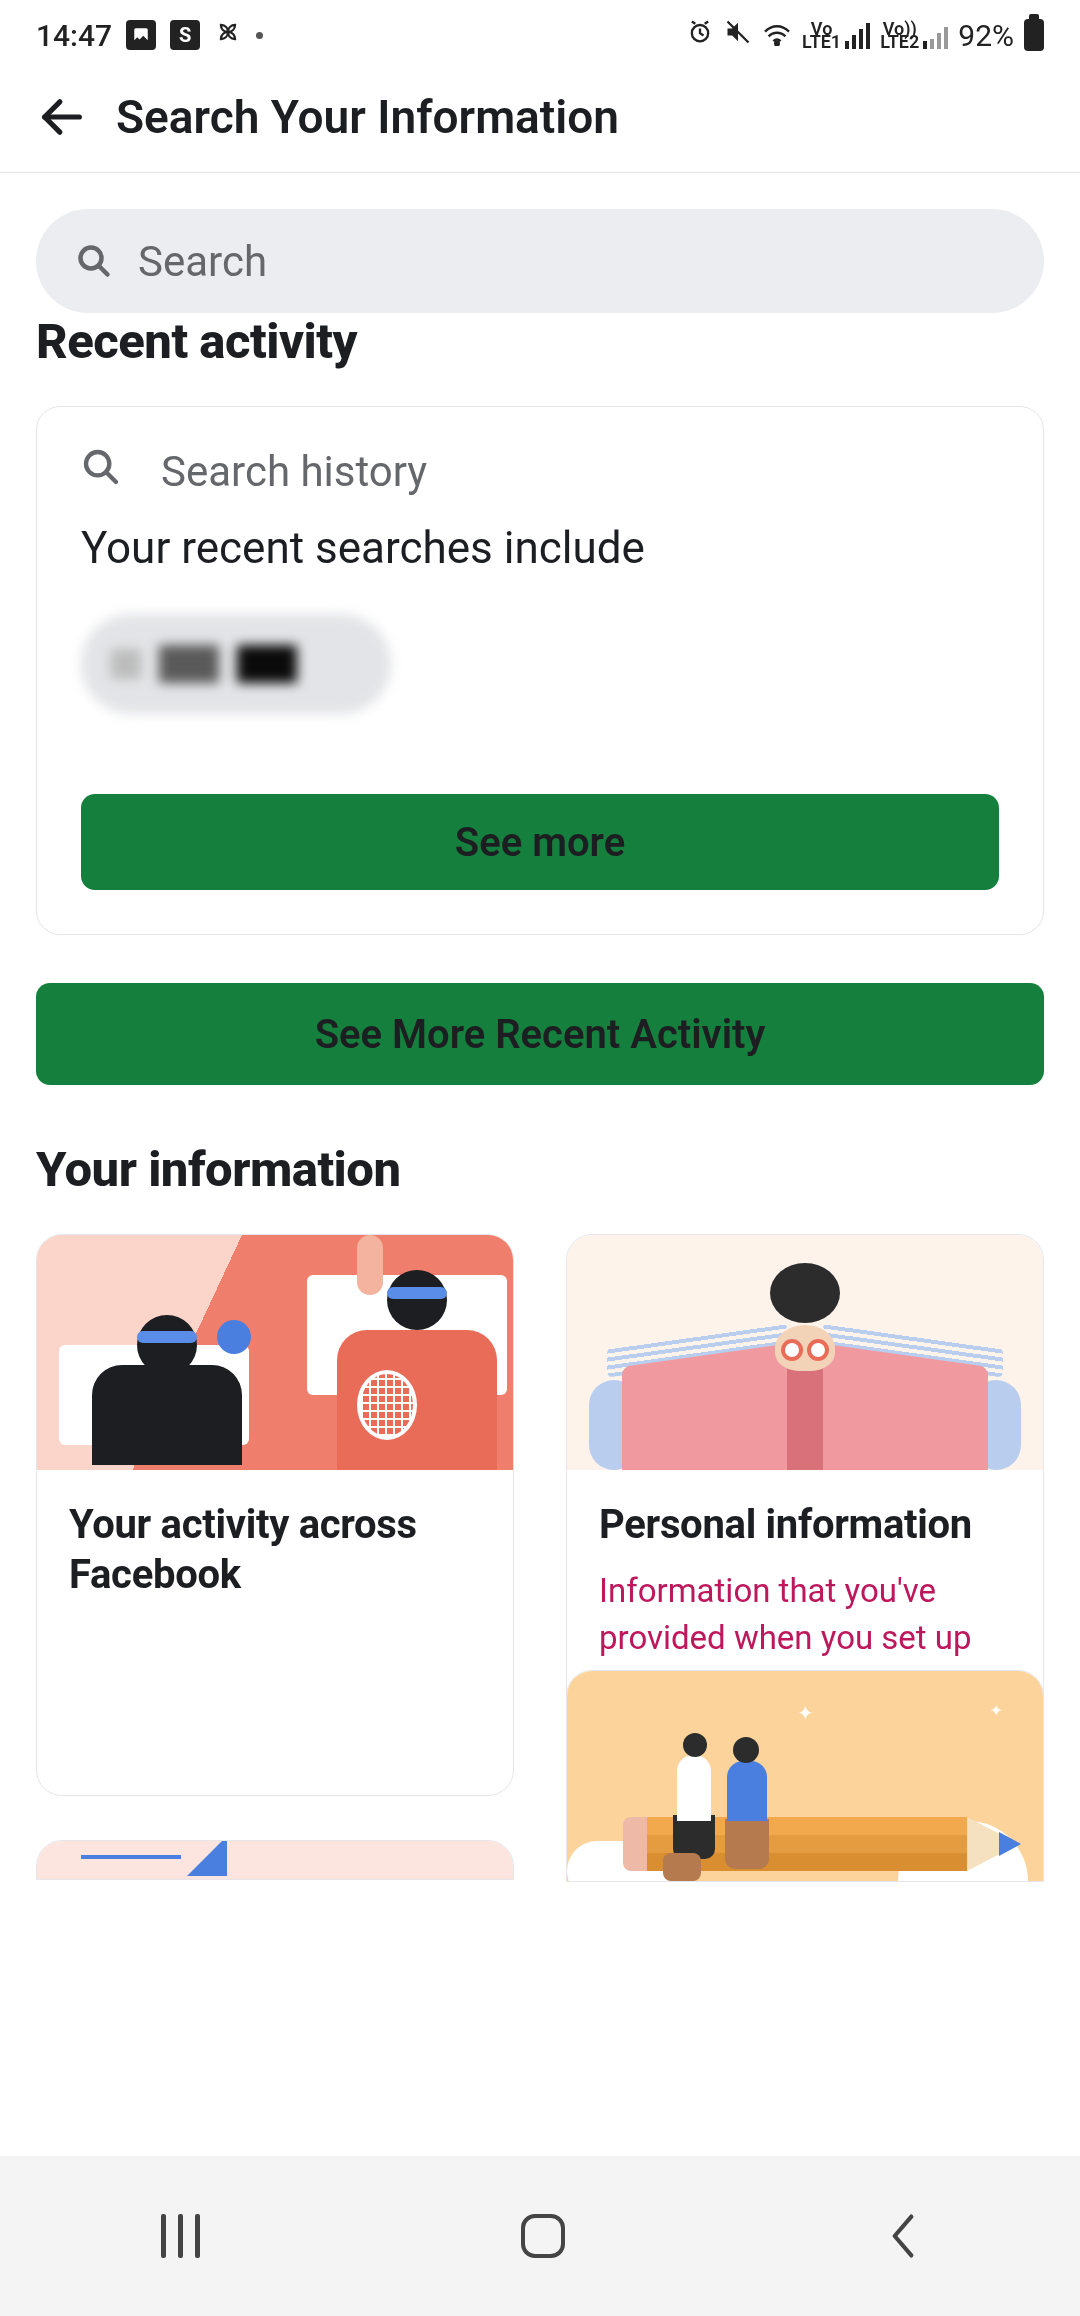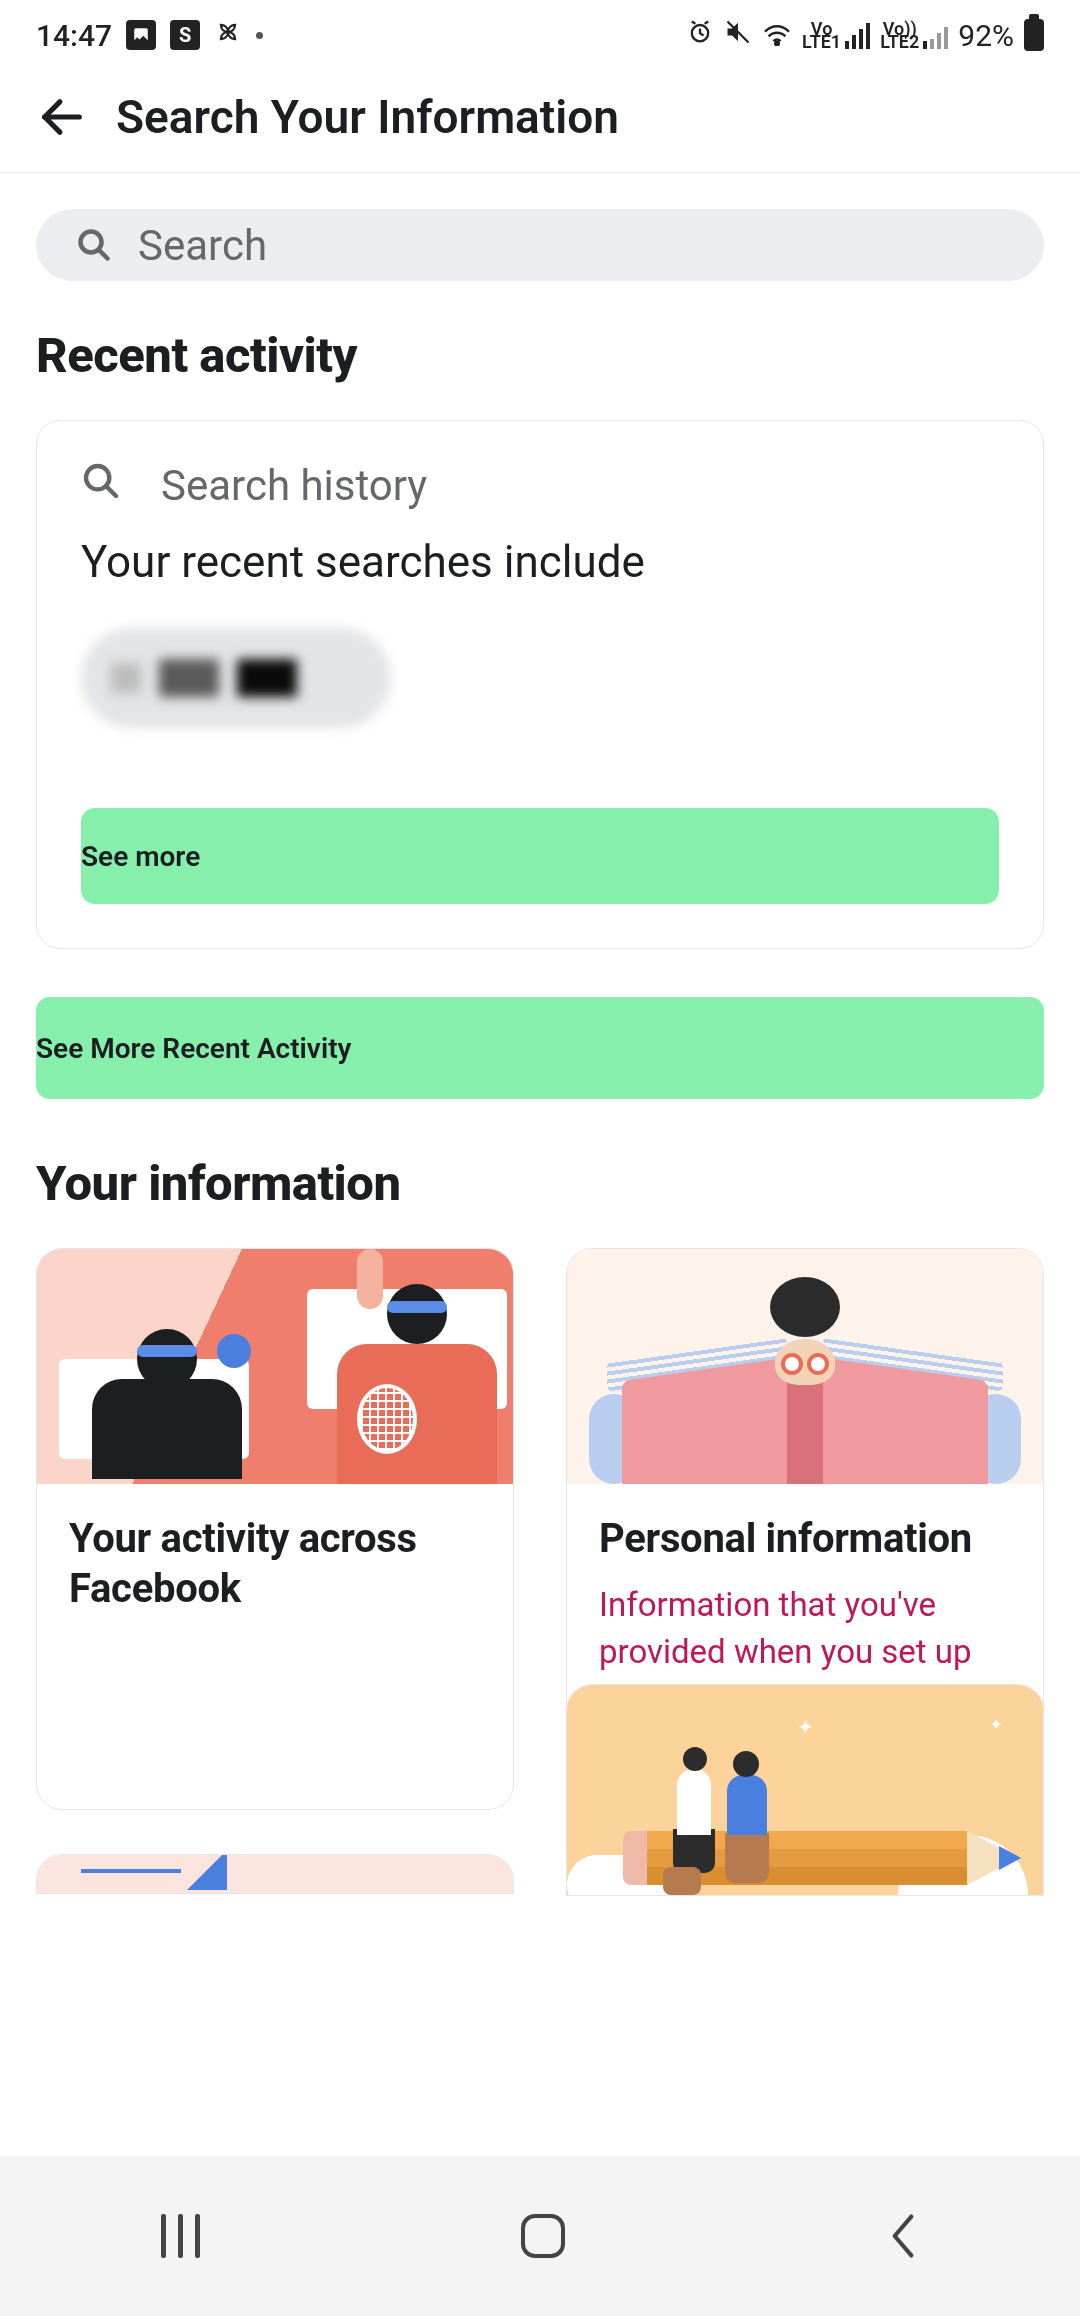--- a/index.html
+++ b/index.html
@@ -72,23 +72,22 @@
   .content {
     padding: 36px;
   }
 
   .search-field {
     display: flex;
     align-items: center;
     gap: 26px;
     background: #ecedf0;
     border-radius: 100px;
-    height: 72px;
+    height: 104px;
     padding: 0 40px;
-    margin-bottom: 46px;
   }
   .search-field .placeholder {
     color: #65676b;
     font-size: 42px;
     font-weight: 400;
   }
 
   .section-heading {
     font-size: 49px;
     font-weight: 800;
@@ -130,24 +129,25 @@
     gap: 18px;
     filter: blur(6px);
   }
   .chip .b1 { width: 30px; height: 30px; background: #bcbcbc; }
   .chip .b2 { width: 60px; height: 38px; background: #5a5a5a; }
   .chip .b3 { width: 60px; height: 38px; background: #0a0a0a; }
 
   .btn {
     display: flex;
     align-items: center;
-    background: #86efac;
+    justify-content: center;
+    background: #15803d;
     border-radius: 14px;
     height: 96px;
-    font-size: 28px;
+    font-size: 40px;
     font-weight: 600;
     color: #1c1e21;
   }
   .btn-card { margin-top: 80px; }
   .btn-wide { margin-bottom: 56px; height: 102px; }
 
   .info-grid {
     display: grid;
     grid-template-columns: 1fr 1fr;
     gap: 44px 52px;

